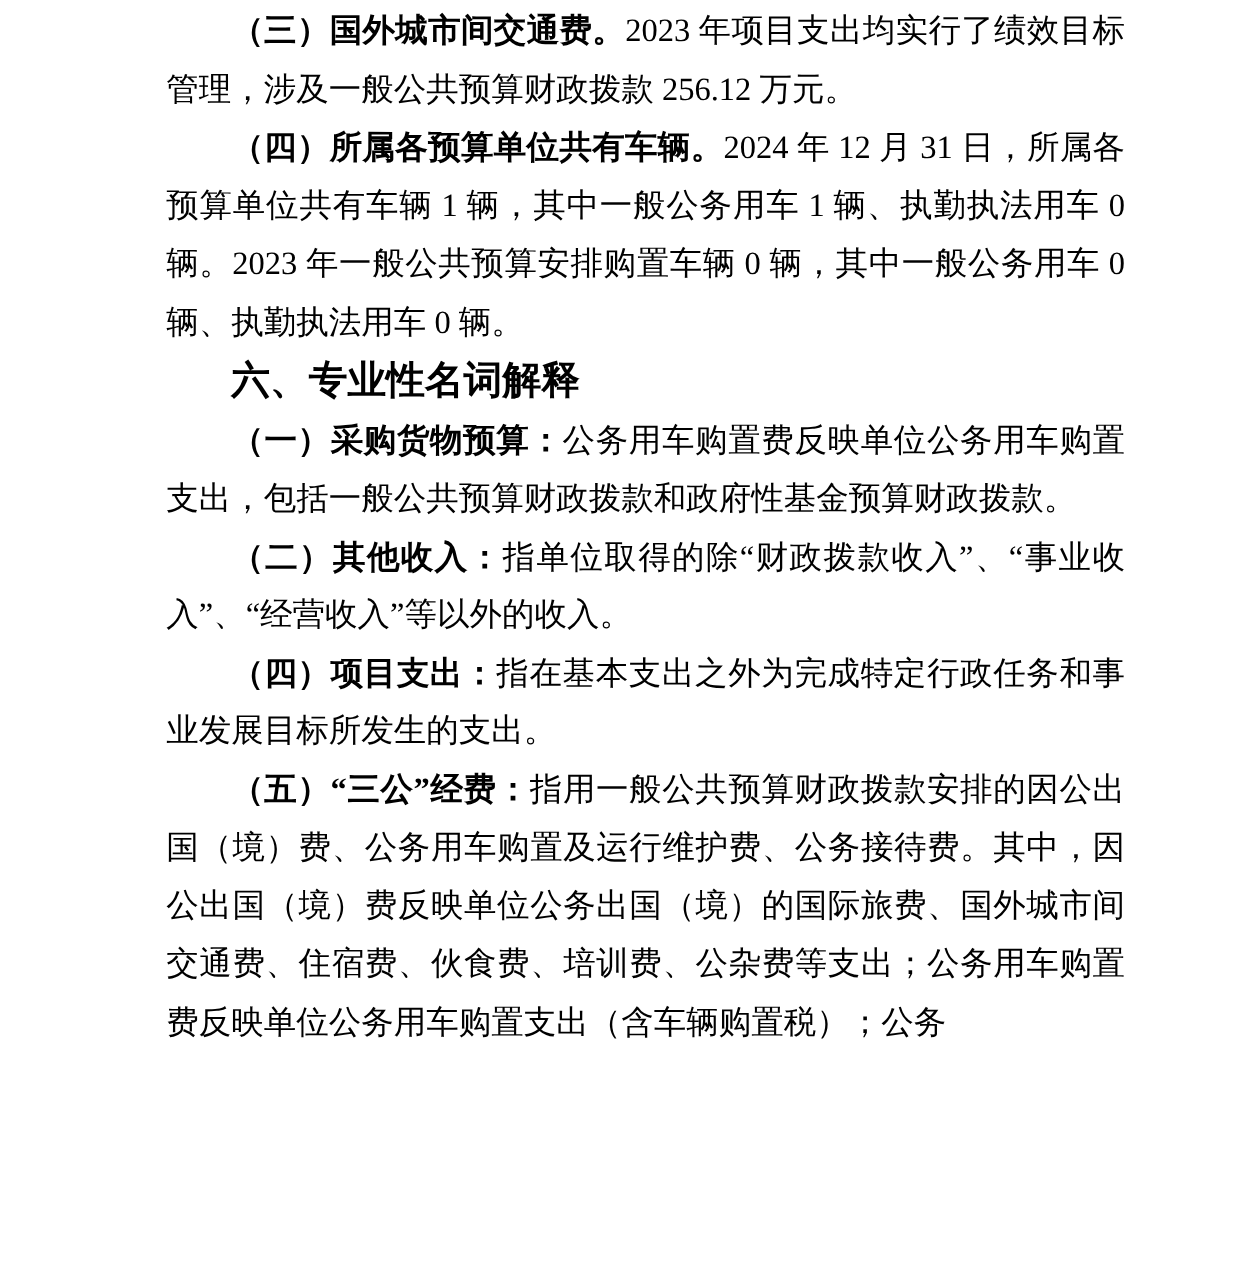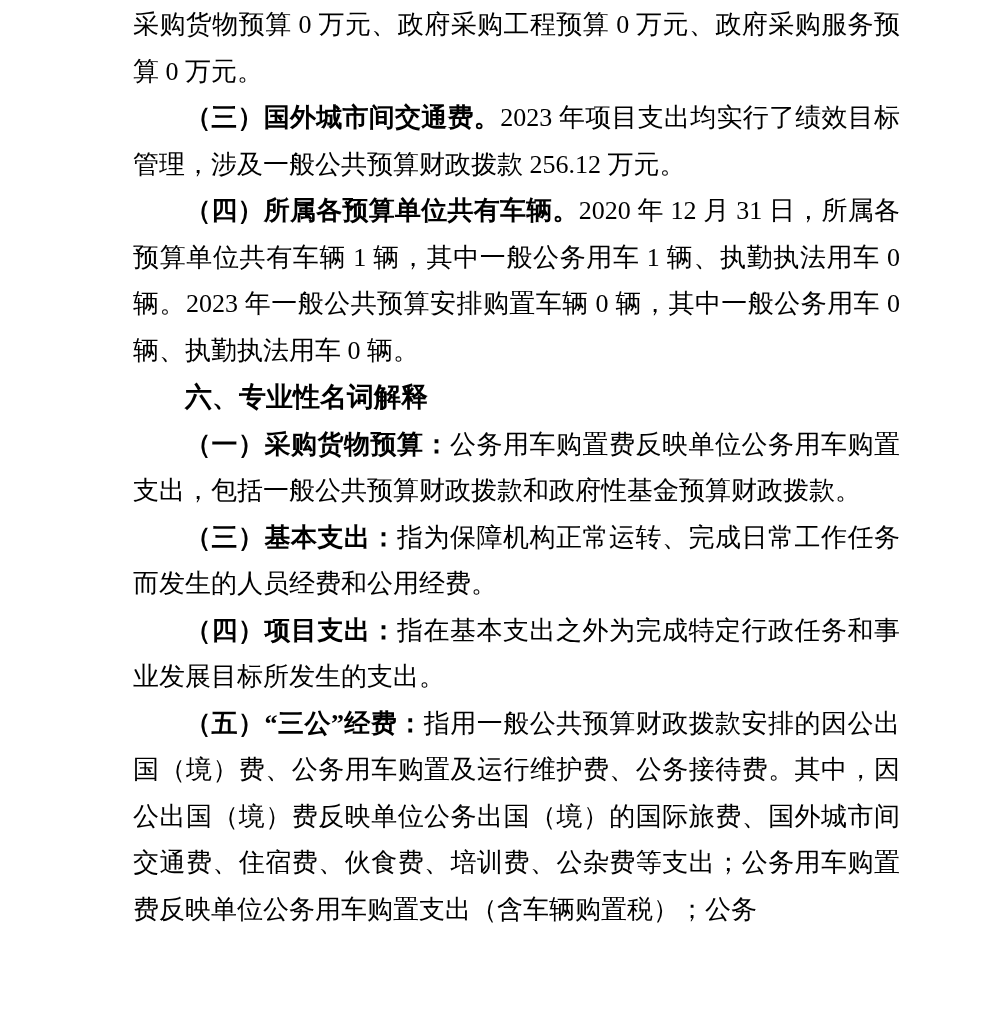--- a/index.html
+++ b/index.html
@@ -31,38 +31,37 @@
   }
   .indent {
     text-indent: 2em;
   }
   .lead {
     font-weight: bold;
   }
   .heading-para .heading-text {
     font-family: Liberation Sans, sans-serif;
     font-weight: bold;
-    font-size: 27px;
+    font-size: 31px;
   }
 </style>
 </head>
 <body>
 
 <div class="page">
 
-  <p class="para"><span>采购货物预算 0 万元、政府采购工程预算 0 万元、政府采购服务预算 0 万元。</span></p>
 
   <p class="para indent"><span class="lead">（三）国外城市间交通费。</span><span>2023 年项目支出均实行了绩效目标管理，涉及一般公共预算财政拨款 256.12 万元。</span></p>
 
-  <p class="para indent"><span class="lead">（四）所属各预算单位共有车辆。</span><span>2020 年 12 月 31 日，所属各预算单位共有车辆 1 辆，其中一般公务用车 1 辆、执勤执法用车 0 辆。2023 年一般公共预算安排购置车辆 0 辆，其中一般公务用车 0 辆、执勤执法用车 0 辆。</span></p>
+  <p class="para indent"><span class="lead">（四）所属各预算单位共有车辆。</span><span>2024 年 12 月 31 日，所属各预算单位共有车辆 1 辆，其中一般公务用车 1 辆、执勤执法用车 0 辆。2023 年一般公共预算安排购置车辆 0 辆，其中一般公务用车 0 辆、执勤执法用车 0 辆。</span></p>
 
   <p class="para indent heading-para"><span class="heading-text">六、专业性名词解释</span></p>
 
   <p class="para indent"><span class="lead">（一）采购货物预算：</span><span>公务用车购置费反映单位公务用车购置支出，包括一般公共预算财政拨款和政府性基金预算财政拨款。</span></p>
 
+  <p class="para indent"><span class="lead">（二）其他收入：</span><span>指单位取得的除“财政拨款收入”、“事业收入”、“经营收入”等以外的收入。</span></p>
 
-  <p class="para indent"><span class="lead">（三）基本支出：</span><span>指为保障机构正常运转、完成日常工作任务而发生的人员经费和公用经费。</span></p>
 
   <p class="para indent"><span class="lead">（四）项目支出：</span><span>指在基本支出之外为完成特定行政任务和事业发展目标所发生的支出。</span></p>
 
   <p class="para indent"><span class="lead">（五）“三公”经费：</span><span>指用一般公共预算财政拨款安排的因公出国（境）费、公务用车购置及运行维护费、公务接待费。其中，因公出国（境）费反映单位公务出国（境）的国际旅费、国外城市间交通费、住宿费、伙食费、培训费、公杂费等支出；公务用车购置费反映单位公务用车购置支出（含车辆购置税）；公务</span></p>
 
 </div>
 
 </body></html>

